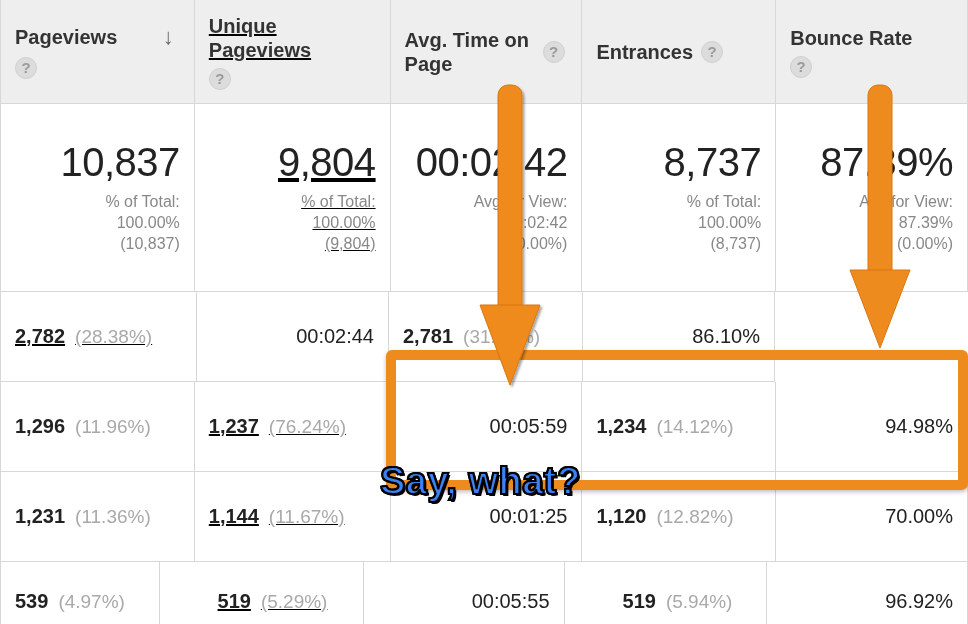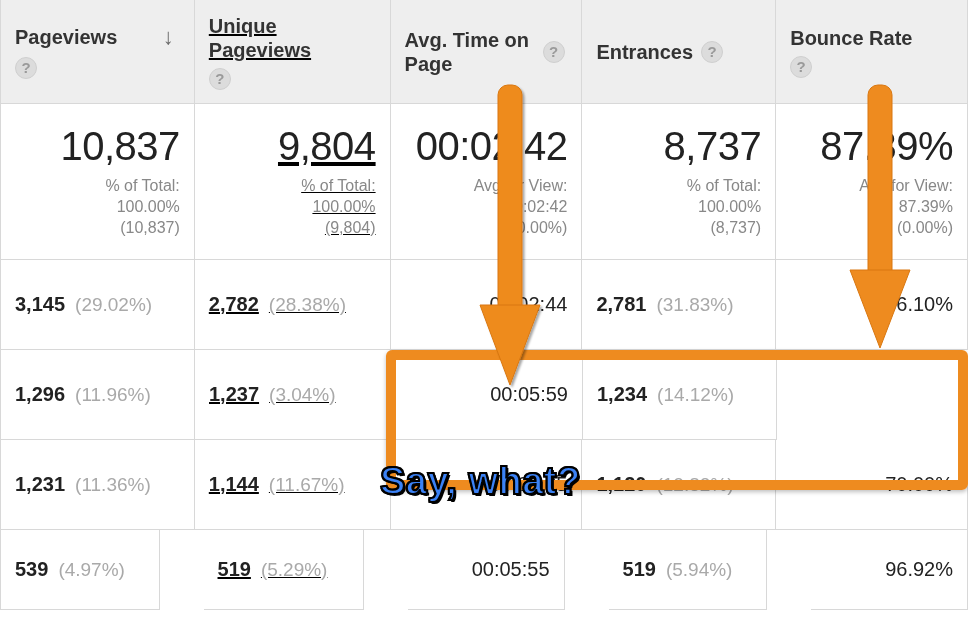--- a/index.html
+++ b/index.html
@@ -27,21 +27,21 @@
   .help {
     display: inline-flex; align-items: center; justify-content: center;
     width: 22px; height: 22px; border-radius: 50%;
     background: #dcdcdc; color: #9a9a9a; font-size: 15px; font-weight: 700;
     border: 1px solid #cfcfcf;
     flex: 0 0 auto;
   }
   .sort-arrow { color: #6b6b6b; font-size: 22px; margin-left: auto; margin-right: 6px; }
 
   
-  .sum { height: 156px; align-items: flex-end; text-align: right; }
+  .sum { height: 188px; align-items: flex-end; text-align: right; }
   .sum .big { font-size: 40px; color: #222; font-weight: 400; letter-spacing: -0.5px; }
   .sum .sub { font-size: 16px; color: #888; line-height: 1.3; margin-top: 7px; }
 
   
   .drow { height: 90px; }
   .drow .pair { display: flex; align-items: baseline; justify-content: flex-end; gap: 10px; width:100%; }
   .drow .pair.left { justify-content: flex-start; }
   .val { font-size: 20px; color: #222; font-weight: 700; }
   .pct { font-size: 19px; color: #a9a9a9; font-weight: 400; }
   .single { font-size: 20px; color: #222; text-align: right; width:100%; }
@@ -147,26 +147,20 @@
       <div class="big">87.39%</div>
       <div class="sub">
         <span>Avg for View:</span><br>
         <span>87.39%</span><br>
         <span>(0.00%)</span>
       </div>
     </div>
   </div>
 
   <div class="row drow">
-    <div class="cell c0">
-        <div class="pair left">
-          <span class="val">3,145</span>
-          <span class="pct">(29.02%)</span>
-        </div>
-      </div>
     <div class="cell c1">
         <div class="pair left">
           <span class="val">2,782</span>
           <span class="pct">(28.38%)</span>
         </div>
       </div>
     <div class="cell c2">
         <div class="single">00:02:44</div>
       </div>
     <div class="cell c3">
@@ -183,31 +177,34 @@
   <div class="row drow">
     <div class="cell c0">
         <div class="pair left">
           <span class="val">1,296</span>
           <span class="pct">(11.96%)</span>
         </div>
       </div>
     <div class="cell c1">
         <div class="pair left">
           <span class="val">1,237</span>
-          <span class="pct">(3.04%)</span>
+          <span class="pct">(76.24%)</span>
         </div>
       </div>
     <div class="cell c2">
         <div class="single">00:05:59</div>
       </div>
     <div class="cell c3">
         <div class="pair left">
           <span class="val">1,234</span>
           <span class="pct">(14.12%)</span>
         </div>
+      </div>
+    <div class="cell c4">
+        <div class="single">94.98%</div>
       </div>
   </div>
 
   <div class="row drow">
     <div class="cell c0">
         <div class="pair left">
           <span class="val">1,231</span>
           <span class="pct">(11.36%)</span>
         </div>
       </div>

